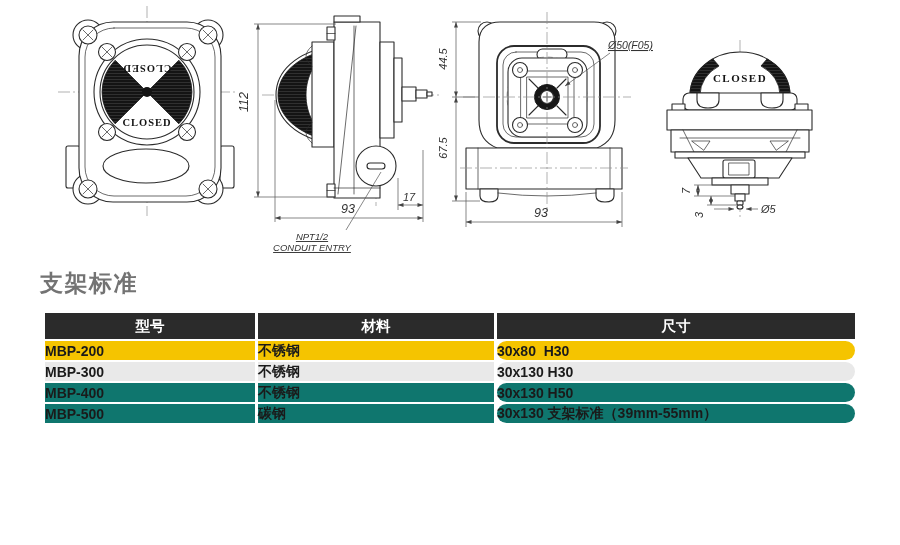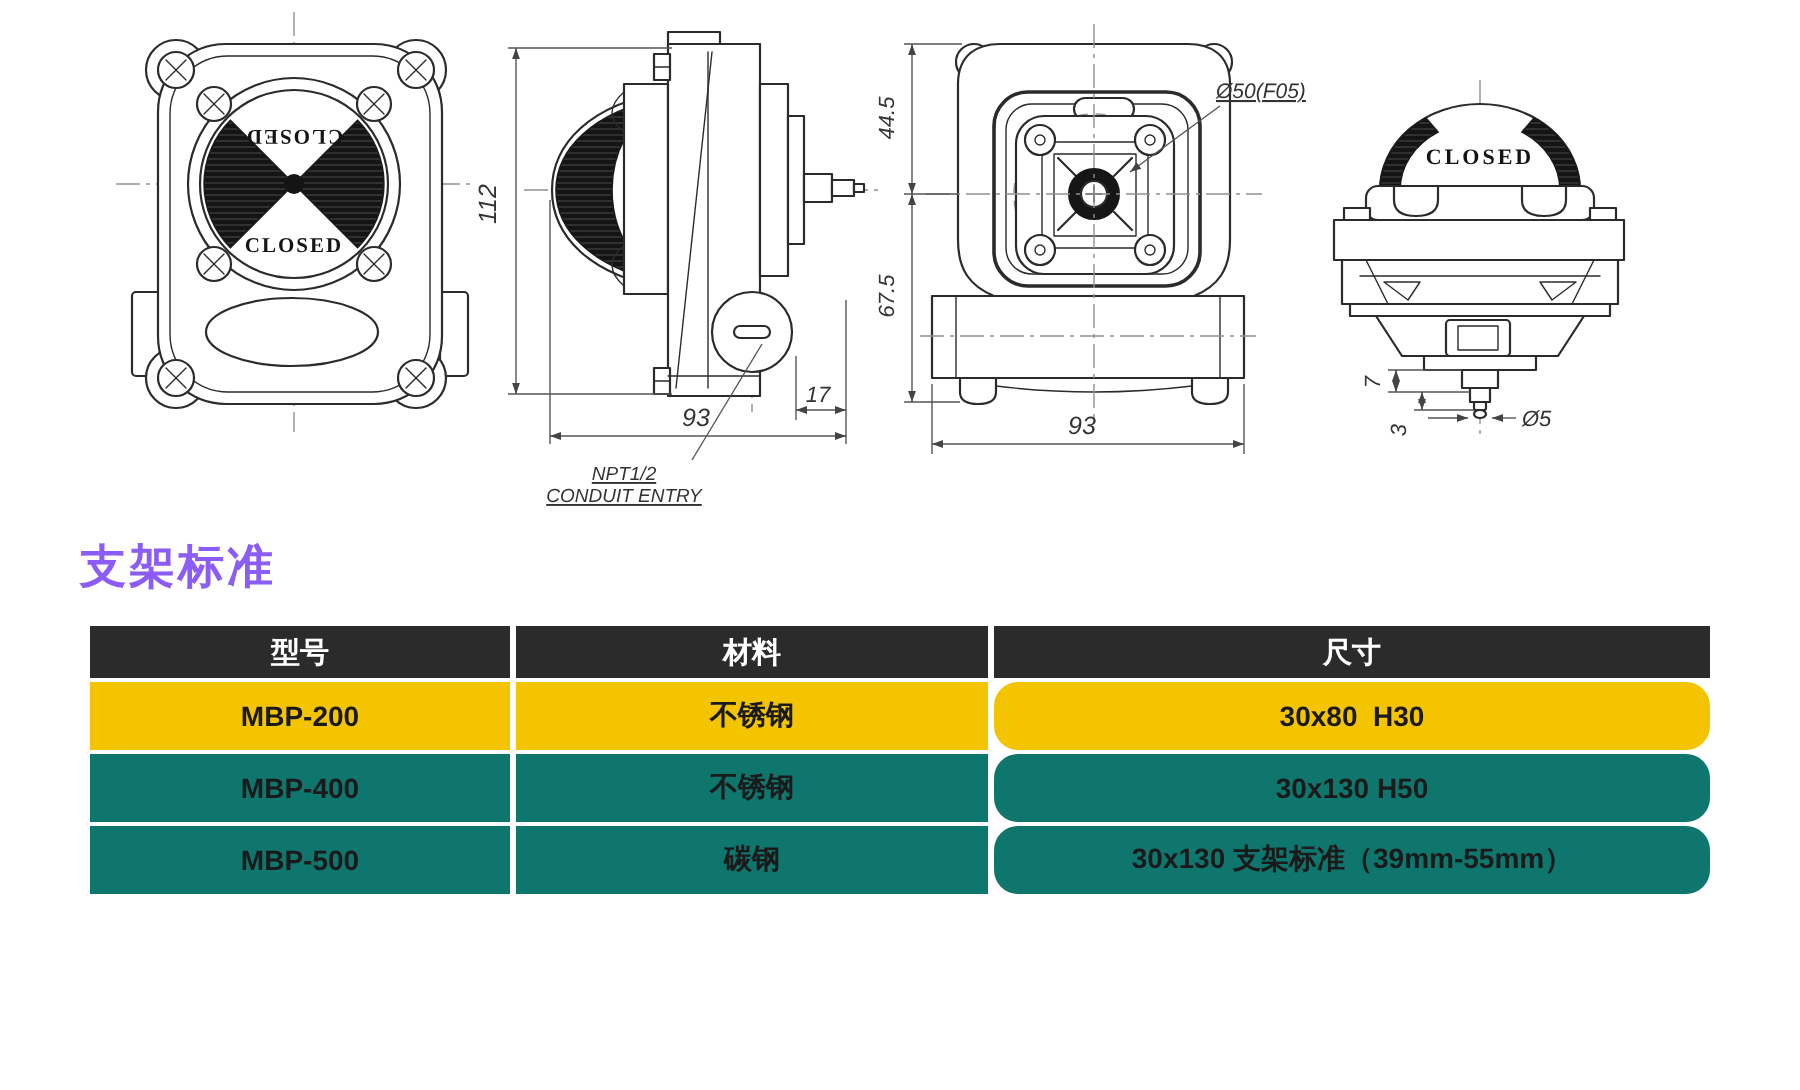--- a/index.html
+++ b/index.html
@@ -13,27 +13,27 @@
   .ext{fill:none;stroke:#555555;stroke-width:0.7;}
   .cl{fill:none;stroke:#909090;stroke-width:0.7;stroke-dasharray:12 3 2 3;}
   .dtx{font:italic 11px "Liberation Sans",sans-serif;fill:#333333;}
   .dtx-lg{font:italic 12.5px "Liberation Sans",sans-serif;fill:#333333;}
   .dtx-sm{font:italic 9.5px "Liberation Sans",sans-serif;fill:#333333;text-decoration:underline;}
   .dtx-u{font:italic 10.5px "Liberation Sans",sans-serif;fill:#333333;text-decoration:underline;}
   .closed{font:bold 11px "Liberation Serif",serif;fill:#141414;letter-spacing:1.5px;}
   .closed-sm{font:bold 10.5px "Liberation Serif",serif;fill:#141414;letter-spacing:1px;}
   
   .sheet-title{position:absolute;left:40px;top:268px;font-size:23px;font-weight:700;
-               color:#8b5cf6;letter-spacing:1.5px;}
+               color:#737373;letter-spacing:1.5px;}
   
   .spec-table{position:absolute;left:45px;top:311px;width:810px;border-collapse:separate;
               border-spacing:0 2px;table-layout:fixed;}
   .spec-table th{background:#2b2b2b;color:#ffffff;height:26px;font-size:14.5px;font-weight:700;
                  text-align:center;padding:0;box-sizing:border-box;}
-  .spec-table td{height:34px;font-size:14px;font-weight:700;color:#1a1a1a;text-align:center;
+  .spec-table td{height:19px;font-size:14px;font-weight:700;color:#1a1a1a;text-align:left;
                  padding:0;box-sizing:border-box;}
   .spec-table th:nth-child(-n+2),.spec-table td:nth-child(-n+2){border-right:3px solid #ffffff;}
   .c-model{font-size:15px;}
   .c-size{white-space:pre;border-radius:12px;}
   .row-highlight td{background:#f5c400;}
   .row-stripe td{background:#e9e9e9;}
   .row-plain td{background:#0f766e;}
 </style>
 </head>
 <body>
@@ -265,20 +265,25 @@
         <th>材料</th>
         <th>尺寸</th>
       </tr>
     </thead>
     <tbody>
       <tr class="row-highlight">
         <td class="c-model">MBP-200</td>
         <td>不锈钢</td>
         <td class="c-size">30x80  H30</td>
       </tr>
+      <tr class="row-stripe">
+        <td class="c-model">MBP-300</td>
+        <td>不锈钢</td>
+        <td class="c-size">30x130 H30</td>
+      </tr>
       <tr class="row-plain">
         <td class="c-model">MBP-400</td>
         <td>不锈钢</td>
         <td class="c-size">30x130 H50</td>
       </tr>
       <tr class="row-plain">
         <td class="c-model">MBP-500</td>
         <td>碳钢</td>
         <td class="c-size">30x130 支架标准（39mm-55mm）</td>
       </tr>

